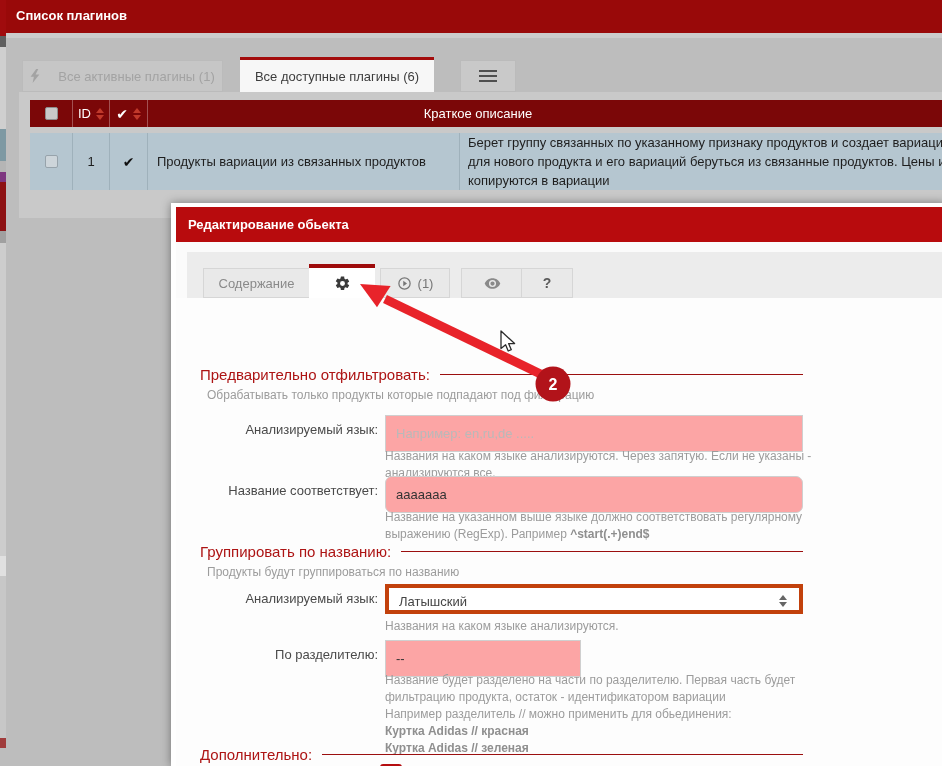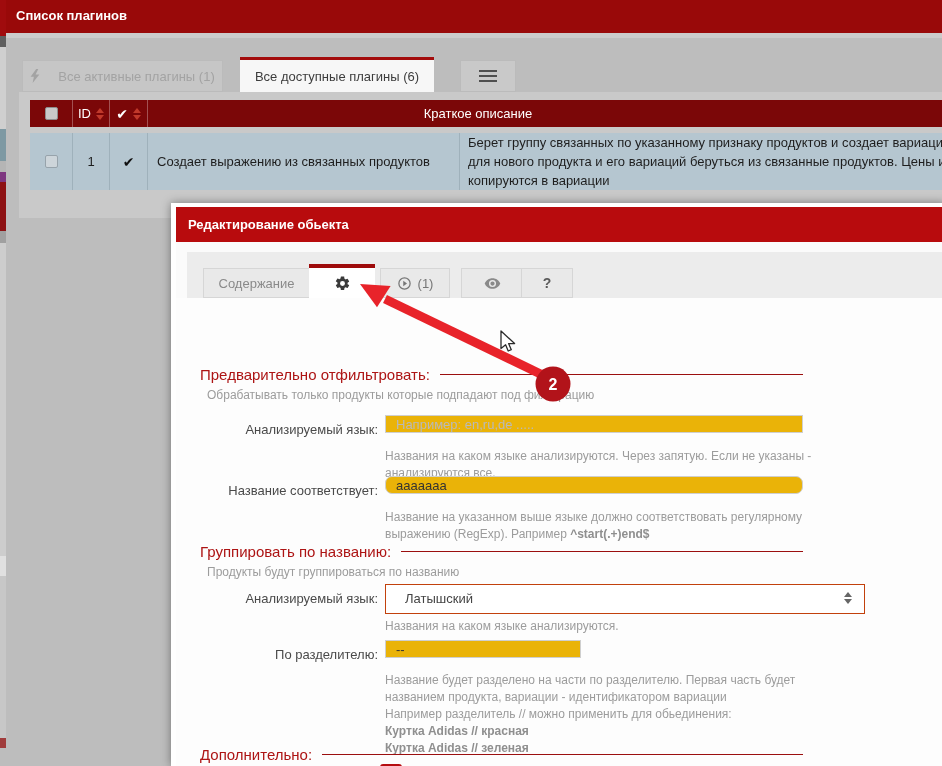--- a/index.html
+++ b/index.html
@@ -76,27 +76,27 @@
   .mtab-q    { left:334px; width:52px; font-weight:bold; font-size:14px; color:#5a5a5a; }
 
   .mcontent { position:absolute; left:0; top:56px; right:0; bottom:0; background:#fdfdfd; }
 
   .sec { position:absolute; left:24px; width:603px; display:flex; align-items:center; gap:10px; }
   .sec span { color:#ad1414; font-size:15px; white-space:nowrap; }
   .sec i { flex:1; border-top:1px solid #9b0f0f; height:0; }
   .cap { position:absolute; left:31px; color:#9c9c9c; font-size:12px; }
   .flabel { position:absolute; left:24px; width:178px; height:29px; line-height:29px;
             text-align:right; font-size:13px; color:#4a4a4a; }
-  .fin { position:absolute; left:209px; height:18px; border:1px solid #cfcfcf; background:#eab308;
+  .fin { position:absolute; left:209px; height:37px; border:1px solid #cfcfcf; background:#fca5a5;
          padding:0 10px; font-size:13px; color:#333; font-family:"Liberation Sans",sans-serif; }
   .fin::placeholder { color:#b9b9b9; }
   .fhelp { position:absolute; left:209px; font-size:12px; color:#9c9c9c; line-height:17px; }
   .fhelp b { color:#8f8f8f; }
-  .fselect { position:absolute; left:209px; width:480px; height:30px; border:1px solid #c2410c;
-             background:#fff; font-size:13px; color:#444; line-height:28px; padding-left:19px; }
+  .fselect { position:absolute; left:209px; width:418px; height:30px; border:4px solid #c2410c;
+             background:#fff; font-size:13px; color:#444; line-height:28px; padding-left:10px; }
   .updown { position:absolute; right:12px; top:7px; display:flex; flex-direction:column; gap:2px; }
   .updown b { display:block; width:0; height:0; border-left:4px solid transparent; border-right:4px solid transparent; }
   .updown .up { border-bottom:5px solid #666; }
   .updown .dn { border-top:5px solid #666; }
   .redcheck { position:absolute; left:204px; width:22px; height:22px; background:#b50d10; border-radius:3px;
               color:#fff; font-size:14px; text-align:center; line-height:22px; }
 
   .overlay-svg { left:0; top:0; width:942px; height:766px; z-index:20; pointer-events:none; }
 </style>
 </head>
@@ -166,21 +166,21 @@
     </div>
     <div class="tgap"></div>
     <div class="trow">
       <div class="td c-cb">
           <span class="cb"></span>
         </div>
       <div class="td c-id">1</div>
       <div class="td c-ck">
           <span class="checkmark">✔</span>
         </div>
-      <div class="td c-nm">Создает выражению из связанных продуктов</div>
+      <div class="td c-nm">Продукты вариации из связанных продуктов</div>
       <div class="td c-ds">
         <div class="desc-lines">
           <div>Берет группу связанных по указанному признаку продуктов и создает вариации</div>
           <div>для нового продукта и его вариаций беруться из связанные продуктов. Цены и</div>
           <div>копируются в вариации</div>
         </div>
       </div>
     </div>
   </div>
 
@@ -250,21 +250,21 @@
               <b class="up"></b>
               <b class="dn"></b>
             </span>
         </div>
         <div class="fhelp" style="top:320px">Названия на каком языке анализируются.</div>
 
         <div class="flabel" style="top:342px">По разделителю:</div>
         <input class="fin" style="top: 342px; width: 196px;" value="--">
         <div class="fhelp" style="top:374px">
           <div>Название будет разделено на части по разделителю. Первая часть будет</div>
-          <div>названием продукта, вариации - идентификатором вариации</div>
+          <div>фильтрацию продукта, остаток - идентификатором вариации</div>
           <div>Например разделитель // можно применить для обьединения:</div>
           <div><b>Куртка Adidas // красная</b></div>
           <div><b>Куртка Adidas // зеленая</b></div>
         </div>
 
         <div class="sec" style="top:448px">
           <span>Дополнительно:</span>
             <i></i>
         </div>
 

